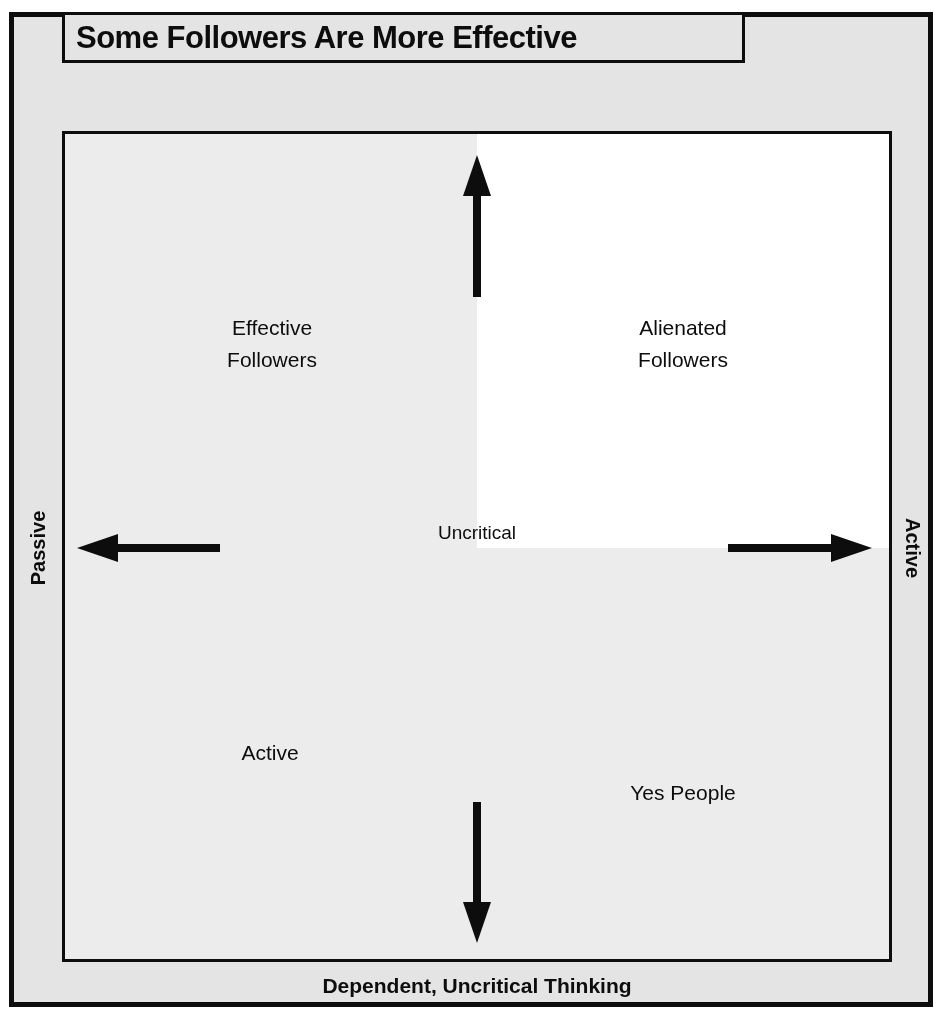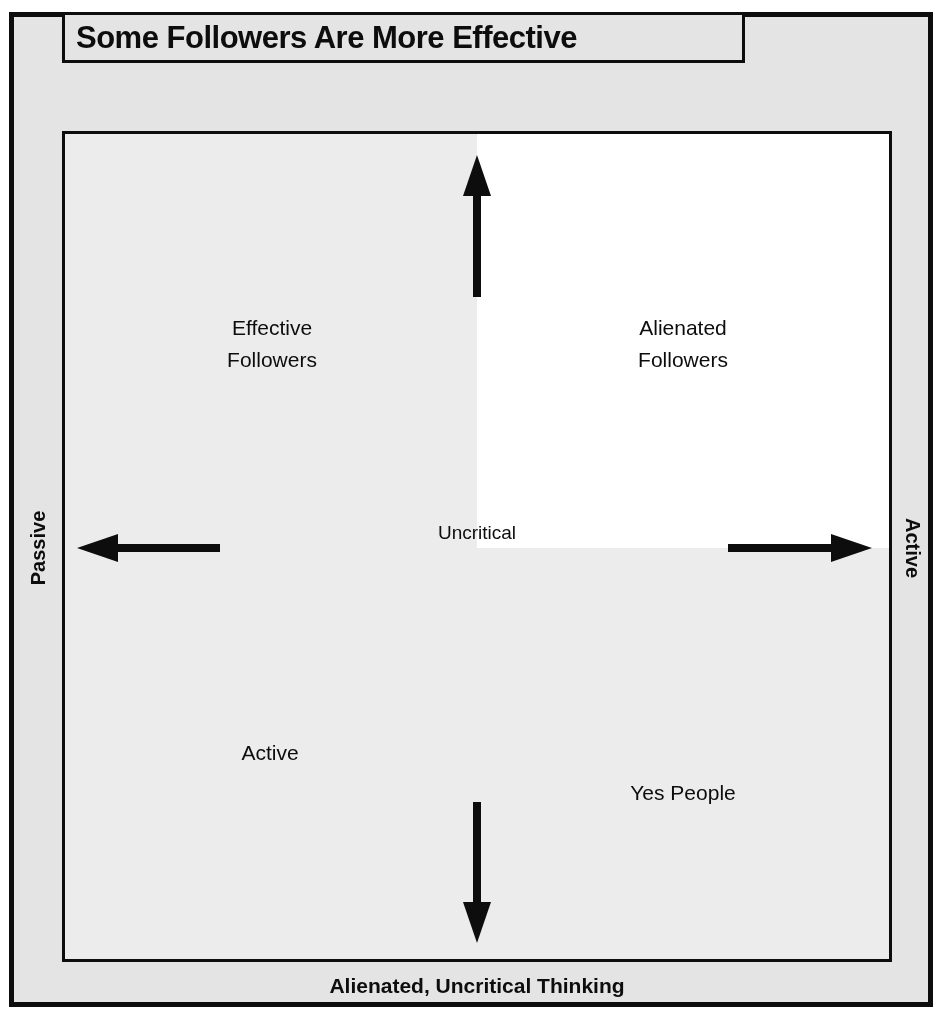--- a/index.html
+++ b/index.html
@@ -104,15 +104,15 @@
     <g>
       <line class="arrow-shaft" x1="220" y1="548" x2="116" y2="548"></line>
       <polygon class="arrow-head" points="77,548 118,534 118,562"></polygon>
     </g>
     <g>
       <line class="arrow-shaft" x1="728" y1="548" x2="833" y2="548"></line>
       <polygon class="arrow-head" points="872,548 831,534 831,562"></polygon>
     </g>
   </svg>
 
-  <div class="axis-bottom">Alienated, Uncritical Thinking</div>
+  <div class="axis-bottom">Dependent, Uncritical Thinking</div>
 
 </div>
 
 </body></html>

